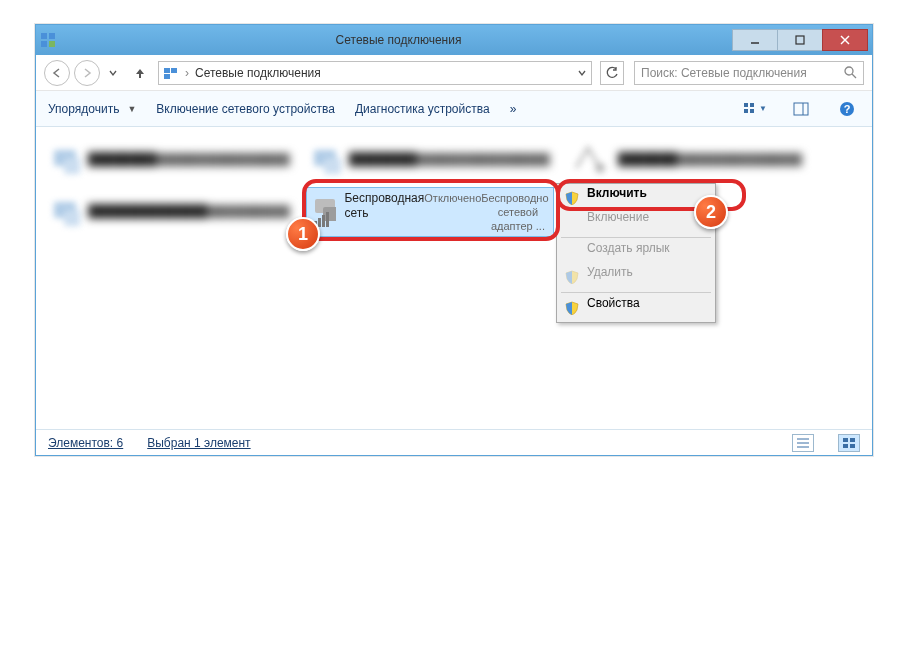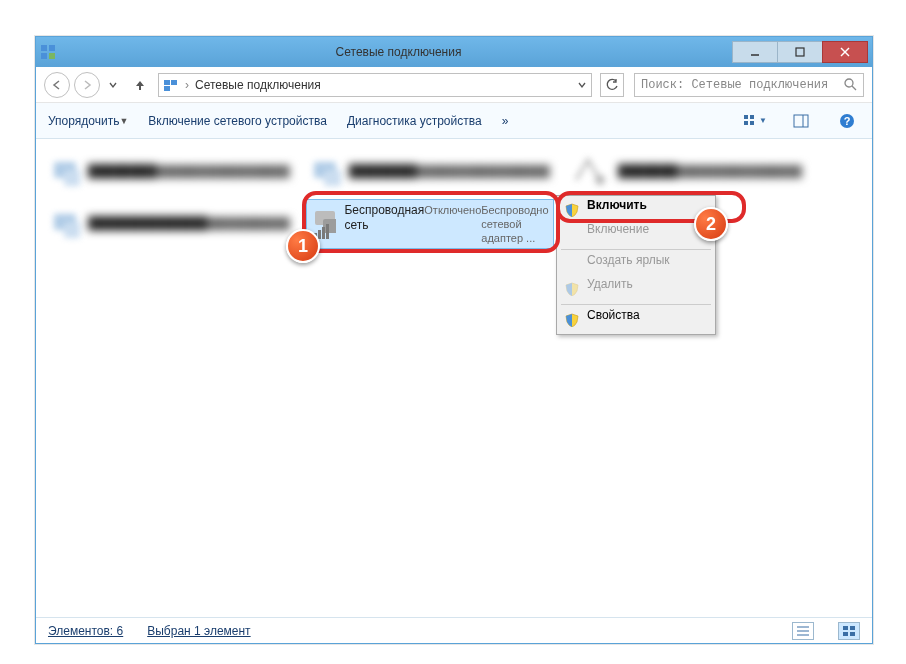--- a/index.html
+++ b/index.html
@@ -1,43 +1,43 @@
 <!DOCTYPE html>
 <html><head>
 <meta charset="utf-8">
 <style>
 * { box-sizing: border-box; margin: 0; padding: 0; }
 body { font-family: "Segoe UI", Tahoma, sans-serif; font-size: 12px; background: #fff; width: 906px; height: 664px; position: relative; overflow: hidden; }
-.window { position: absolute; left: 35px; top: 36px; width: 838px; height: 608px; border: 1px solid #5aa3d8; background: #fff; display: flex; flex-direction: column; box-shadow: 0 0 0 1px #e6e6e6; }
+.window { position: absolute; left: 35px; top: 24px; width: 838px; height: 432px; border: 1px solid #5aa3d8; background: #fff; display: flex; flex-direction: column; box-shadow: 0 0 0 1px #e6e6e6; }
 .titlebar { height: 30px; background: linear-gradient(#6fb7e9, #5aa3d8); display: flex; align-items: center; padding: 0 4px; color: #222; }
 .titlebar-icon { width: 16px; height: 16px; margin-right: 8px; }
 .titlebar-title { flex: 1; text-align: center; color: #333; font-size: 12px; }
 .winbtns { display: flex; }
 .winbtn { width: 46px; height: 22px; display: flex; align-items: center; justify-content: center; background: #c8dceb; border: 1px solid #9bb5c9; margin-left: -1px; cursor: pointer; }
 .winbtn.close { background: #c75050; border-color: #a83838; color: #fff; }
 .navbar { height: 36px; display: flex; align-items: center; padding: 0 8px; border-bottom: 1px solid #e6e6e6; gap: 4px; }
 .navbtn { width: 26px; height: 26px; border: 1px solid #c0c0c0; border-radius: 50%; display: flex; align-items: center; justify-content: center; color: #999; background: #fff; cursor: pointer; }
 .navchev { width: 18px; height: 26px; display: flex; align-items: center; justify-content: center; color: #666; cursor: pointer; }
 .up { width: 20px; height: 20px; display: flex; align-items: center; justify-content: center; color: #555; cursor: pointer; margin: 0 4px; }
 .addrbar { flex: 1; height: 24px; border: 1px solid #c0c0c0; display: flex; align-items: center; padding: 0 4px; gap: 6px; background: #fff; }
 .addrbar .crumb { color: #333; }
 .addrbar .sep { color: #888; }
 .refresh { width: 24px; height: 24px; border: 1px solid #c0c0c0; display: flex; align-items: center; justify-content: center; cursor: pointer; margin-left: 4px; }
 .searchbox { width: 230px; height: 24px; border: 1px solid #c0c0c0; display: flex; align-items: center; padding: 0 6px; color: #888; margin-left: 6px; }
-.searchbox span { flex: 1; font-family: Liberation Mono, monospace; }
+.searchbox span { flex: 1; }
 .toolbar { height: 36px; display: flex; align-items: center; padding: 0 12px; gap: 20px; background: #f6fbff; border-bottom: 1px solid #d6e4ee; }
-.toolbtn { color: #1a3e6e; cursor: pointer; display: flex; align-items: center; gap: 0; }
+.toolbtn { color: #1a3e6e; cursor: pointer; display: flex; align-items: center; gap: 8px; }
 .toolbtn .chev { font-size: 9px; color: #555; }
 .toolbar .spacer { flex: 1; }
 .viewbtn { width: 26px; height: 22px; border: 1px solid transparent; display: flex; align-items: center; justify-content: center; cursor: pointer; color: #3a6ea5; }
 .content { flex: 1; position: relative; background: #fff; }
 .item { position: absolute; width: 248px; height: 50px; display: flex; align-items: center; padding: 2px 4px; gap: 8px; }
 .item .texts { display: flex; flex-direction: row; font-size: 12px; line-height: 1.3; overflow: hidden; }
 .item .name { color: #222; }
-.item .sub { color: #666; font-size: 11px; }
+.item .sub { color: #666; font-size: 11px; text-align: center; }
 .item.blur .texts { filter: blur(4px); color: #bbb; }
 .item.blur svg { filter: blur(3px); opacity: 0.6; }
 .item.selected { background: #cde8ff; border: 1px solid #7abceb; }
 .callout { position: absolute; border: 4px solid #df2a2a; border-radius: 14px; pointer-events: none; }
 .badge { position: absolute; width: 34px; height: 34px; border-radius: 50%; background: radial-gradient(circle at 30% 30%, #ff7b44, #d63a12); border: 2px solid #fff; box-shadow: 0 2px 4px rgba(0,0,0,.4); color: #fff; font-weight: bold; font-size: 18px; display: flex; align-items: center; justify-content: center; pointer-events: none; }
 .ctxmenu { position: absolute; width: 160px; background: #f0f0f0; border: 1px solid #a9a9a9; box-shadow: 2px 2px 4px rgba(0,0,0,.25); padding: 2px; }
 .miten { height: 24px; display: flex; padding: 0 8px 0 4px; gap: 6px; cursor: pointer; }
 .miten.disabled { color: #999; cursor: default; }
 .miten .mi { width: 18px; display: flex; align-items: center; justify-content: center; }
 .msep { height: 1px; background: #ccc; margin: 3px 2px; }

